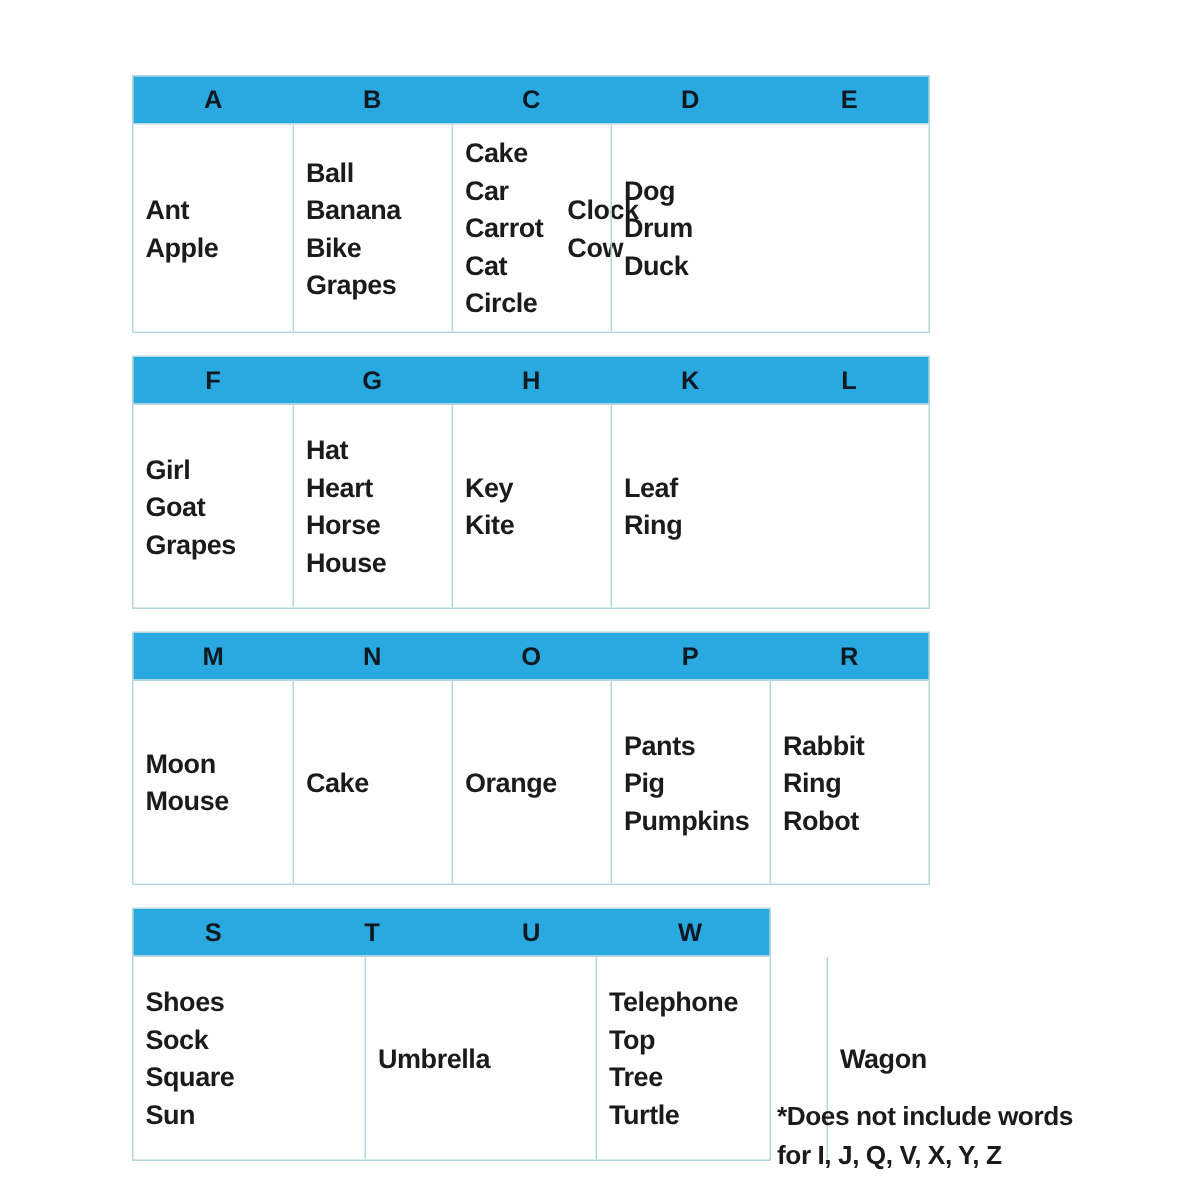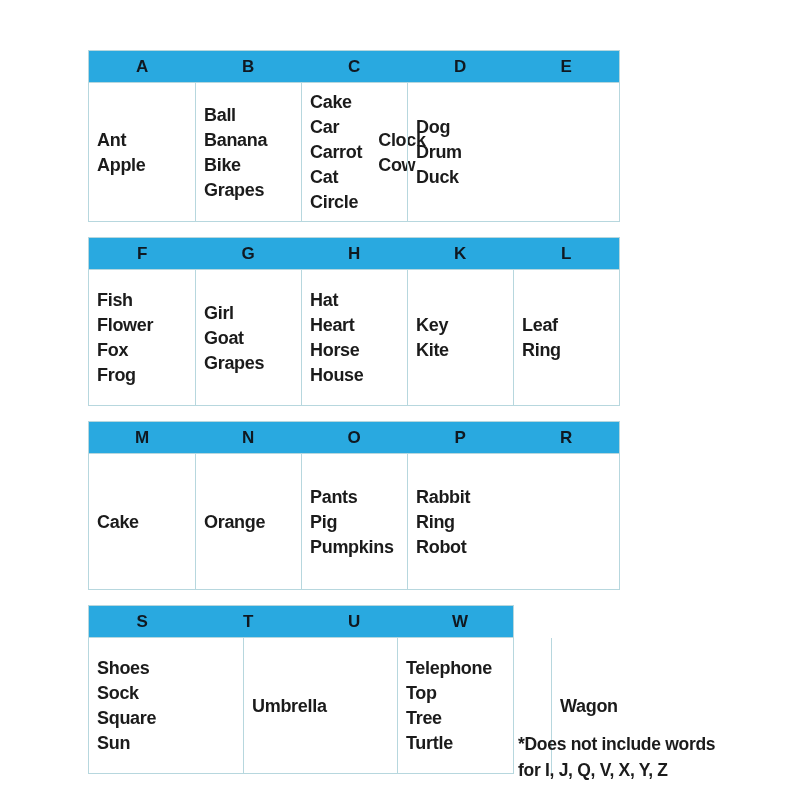--- a/index.html
+++ b/index.html
@@ -128,28 +128,20 @@
       <div class="thead" style="grid-template-columns: repeat(5, 106px);">
         <div class="thcell">F</div>
         <div class="thcell">G</div>
         <div class="thcell">H</div>
         <div class="thcell">K</div>
         <div class="thcell">L</div>
       </div>
       <div class="tbody" style="grid-template-columns: repeat(5, 106px);">
         <div class="tcell">
           <div class="wordcol">
-            <div class="word">Fish</div>
-            <div class="word">Flower</div>
-            <div class="word">Fox</div>
-            <div class="word">Frog</div>
-          </div>
-        </div>
-        <div class="tcell">
-          <div class="wordcol">
             <div class="word">Girl</div>
             <div class="word">Goat</div>
             <div class="word">Grapes</div>
           </div>
         </div>
         <div class="tcell">
           <div class="wordcol">
             <div class="word">Hat</div>
             <div class="word">Heart</div>
             <div class="word">Horse</div>
@@ -172,20 +164,26 @@
     </div>
     <div class="wordtable" style="width: 530px;">
       <div class="thead" style="grid-template-columns: repeat(5, 106px);">
         <div class="thcell">M</div>
         <div class="thcell">N</div>
         <div class="thcell">O</div>
         <div class="thcell">P</div>
         <div class="thcell">R</div>
       </div>
       <div class="tbody" style="grid-template-columns: repeat(5, 106px);">
+        <div class="tcell">
+          <div class="wordcol">
+            <div class="word">Moon</div>
+            <div class="word">Mouse</div>
+          </div>
+        </div>
         <div class="tcell">
           <div class="wordcol">
             <div class="word">Cake</div>
           </div>
         </div>
         <div class="tcell">
           <div class="wordcol">
             <div class="word">Orange</div>
           </div>
         </div>

